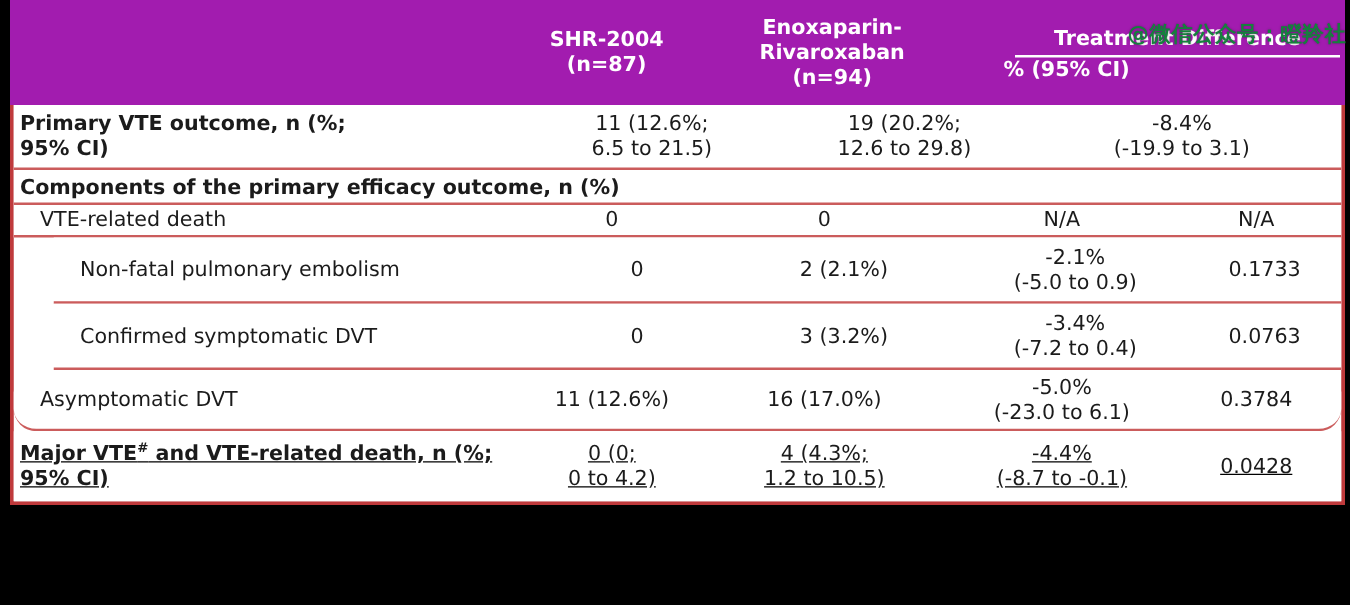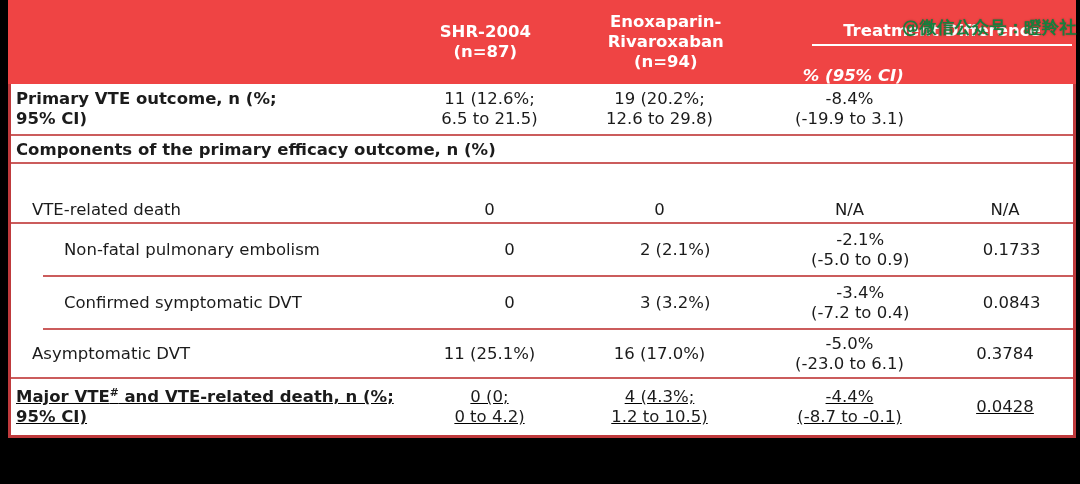--- a/index.html
+++ b/index.html
@@ -4,44 +4,44 @@
 <style>
   html,body{margin:0;padding:0;background:#000;}
   .stage{
     position:relative;width:1080px;height:484px;background:#000;overflow:hidden;
     font-family:"DejaVu Sans","Liberation Sans",sans-serif;
   }
   .tablebox{position:absolute;left:8px;top:0;width:1068px;}
   *{box-sizing:border-box;}
 
   
-  .thead{display:flex;height:84px;background:#ef4444;color:#fff;gap:20px;}
+  .thead{display:flex;height:84px;background:#a21caf;color:#fff;gap:20px;}
   .hc{
     display:flex;align-items:center;justify-content:center;text-align:center;
     white-space:pre-line;line-height:1.22;font-size:16.5px;font-weight:bold;
   }
   .c1{width:412px;}
   .c2{width:145px;}
   .c3{width:195px;}
   .group{width:316px;display:flex;flex-direction:column;color:#fff;}
   .group-top{margin:0 4px 0 34px;}
   .group-title{text-align:center;padding-top:21px;font-size:16.5px;font-weight:bold;}
   .group-line{height:2px;background:#fff;margin-top:4px;}
-  .group-sub{flex:1;display:flex;align-items:center;font-style:italic;}
+  .group-sub{flex:1;display:flex;align-items:flex-start;}
   .gc4{width:151px;}
   .gc5{width:131px;margin-top:40px;}
   .gsub{display:flex;align-items:center;justify-content:center;text-align:center;
         font-size:16.5px;font-weight:bold;}
 
   
   .tbody{border:3px solid #bf3a3c;border-top:none;background:#fff;}
   .row{display:flex;align-items:stretch;border-bottom:2px solid #cb5c5c;background:#fff;}
   .row:last-child{border-bottom:none;}
-  .rh52{height:52px;} .rh28{height:28px;} .rh26{height:26px;margin-top:34px;}
-  .rh53{height:53px;margin-left:32px;} .rh49{height:49px;} .rh56{height:56px;text-decoration:underline;}
+  .rh52{height:52px;gap:32px;} .rh28{height:28px;} .rh26{height:26px;}
+  .rh53{height:53px;margin-left:32px;} .rh49{height:49px;border-radius:18px;} .rh56{height:56px;text-decoration:underline;}
   .cell{
     display:flex;align-items:center;justify-content:center;text-align:center;
     white-space:pre-line;font-size:16.5px;color:#1b1b1b;line-height:1.2;
   }
   .bc1{width:406px;} 
   .bc2{width:145px;}
   .bc3{width:195px;}
   .bc4{width:185px;}
   .bc5{width:126px;}
   .lblcell{justify-content:flex-start;text-align:left;padding-left:5px;}
@@ -117,26 +117,26 @@
 (-5.0 to 0.9)</div>
         <div class="cell bc5">0.1733</div>
       </div>
 
       <div class="row rh53">
         <div class="cell lblcell indent bc1">Confirmed symptomatic DVT</div>
         <div class="cell bc2">0</div>
         <div class="cell bc3">3 (3.2%)</div>
         <div class="cell bc4">-3.4%
 (-7.2 to 0.4)</div>
-        <div class="cell bc5">0.0843</div>
+        <div class="cell bc5">0.0763</div>
       </div>
 
       <div class="row rh49">
         <div class="cell lblcell indent bc1">Asymptomatic DVT</div>
-        <div class="cell bc2">11 (25.1%)</div>
+        <div class="cell bc2">11 (12.6%)</div>
         <div class="cell bc3">16 (17.0%)</div>
         <div class="cell bc4">-5.0%
 (-23.0 to 6.1)</div>
         <div class="cell bc5">0.3784</div>
       </div>
 
       <div class="row rh56">
         <div class="cell lblcell bold bc1">
           <div><span>Major VTE</span><sup>#</sup><span> and VTE-related death, n (%;
 95% CI)</span></div>

